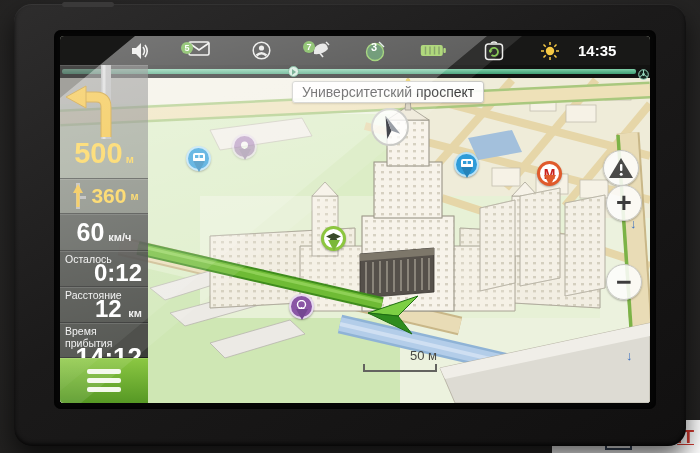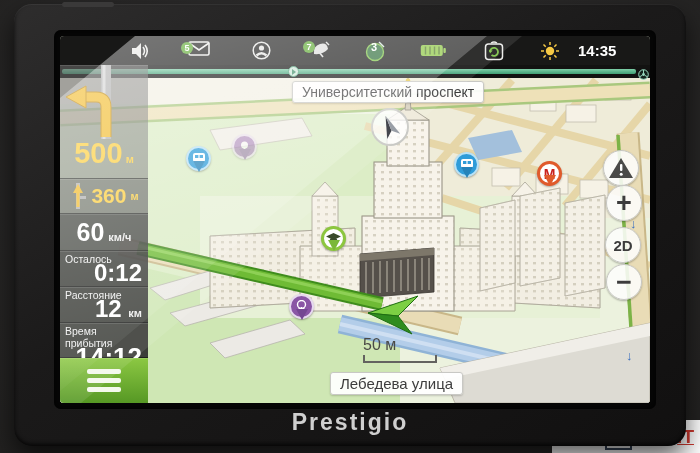--- a/index.html
+++ b/index.html
@@ -61,21 +61,21 @@
   .val{font-size:24px;font-weight:bold;color:#fff;text-align:right;line-height:22px;margin-top:-3px;}
   .val .u-sm{color:#eee;}
   .v-arr{font-size:26px;}
   
   .map{position:absolute;left:0;top:42px;width:590px;height:325px;z-index:3;}
   .map-svg{position:absolute;left:0;top:0;}
   .street{position:absolute;background:rgba(255,255,255,.93);border:1px solid #c8c8c4;border-radius:3px;
     color:#3d3d3d;font-size:14px;padding:2px 9px;white-space:nowrap;box-shadow:0 1px 2px rgba(0,0,0,.18);}
   .street-top{left:232px;top:3px;}
   .street-bottom{left:270px;top:294px;font-size:15px;}
-  .scalebox{position:absolute;left:303px;top:258px;width:74px;text-align:left;color:#4a4a46;font-size:16px;}
+  .scalebox{position:absolute;left:303px;top:270px;width:74px;text-align:right;color:#4a4a46;font-size:13px;}
   .scalebar{height:6px;border-left:2px solid #63635f;border-right:2px solid #63635f;border-bottom:2px solid #63635f;margin-top:1px;}
   
   .pin{position:absolute;width:25px;height:25px;border-radius:50%;box-sizing:border-box;
     display:flex;align-items:center;justify-content:center;box-shadow:0 1px 2px rgba(0,0,0,.3);}
   .pin::after{content:'';position:absolute;left:50%;bottom:-9px;transform:translateX(-50%);
     border:6px solid transparent;border-top:11px solid currentColor;}
   .pin-blue{background:#2f9cd9;color:#2583ba;border:2px solid #b9e2f6;}
   .pin-green{background:#fff;color:#7bb83a;border:3px solid #8cc63e;}
   .pin-purple{background:#8a56a5;color:#744792;border:2px solid #e7d9f0;}
   .pin-red{background:#fff;color:#e05a2b;border:3px solid #e05a2b;}
@@ -234,21 +234,20 @@
           <path d="M78,170 L322,226" stroke="#6fbb35" stroke-width="10" fill="none"></path>
           <path d="M78,168 L322,224" stroke="#8ed055" stroke-width="3" fill="none"></path>
 
           <g>
             <polygon points="308,235 358,218 338,238" fill="#7ccf44" stroke="#1e6e12" stroke-width="1"></polygon>
             <polygon points="308,235 338,238 352,256" fill="#2f8c1f" stroke="#1e6e12" stroke-width="1"></polygon>
           </g>
         </svg>
 
         <div class="street street-top">Университетский проспект</div>
-        <div class="street street-bottom">Лебедева улица</div>
         <div class="scalebox">
           <div>50 м</div>
           <div class="scalebar"></div>
         </div>
 
         <div class="compass">
           <svg width="34" height="34" viewBox="0 0 34 34">
             <g transform="rotate(-22 17 17)">
               <polygon points="17,5 10,27 17,21" fill="#2e3138"></polygon>
               <polygon points="17,5 24,27 17,21" fill="#8e949c"></polygon>
@@ -302,21 +301,20 @@
         <div class="oneway" style="left:566px;top:270px;">↓</div>
 
         <div class="mapbtn b-warn">
           <svg width="26" height="24" viewBox="0 0 26 24">
             <polygon points="13,2 25,22 1,22" fill="#4a4a48"></polygon>
             <rect x="12" y="8" width="2.4" height="7" rx="1" fill="#fff"></rect>
             <circle cx="13.2" cy="18.3" r="1.5" fill="#fff"></circle>
           </svg>
         </div>
         <div class="mapbtn b-plus">+</div>
-        <div class="mapbtn b-2d">2D</div>
         <div class="mapbtn b-minus">−</div>
       </div>
 
       <div class="statusbar">
         <span class="sb" style="left:70px;">
           <svg width="22" height="18" viewBox="0 0 22 18">
               <polygon points="2,6 6,6 11,1 11,17 6,12 2,12" fill="#e8e8e6"></polygon>
             <path d="M13,5 Q16,9 13,13 M15,3 Q19.5,9 15,15" stroke="#e8e8e6" stroke-width="1.6" fill="none"></path>
             </svg>
         </span>
@@ -451,15 +449,14 @@
           <div class="mbar"></div>
           <div class="mbar"></div>
           <div class="mbar"></div>
         </div>
       </div>
 
       <div class="glare"></div>
       <div class="glare2"></div>
     </div>
 
-    <div class="brand">Prestigio</div>
   </div>
 </div>
 
 </body></html>

